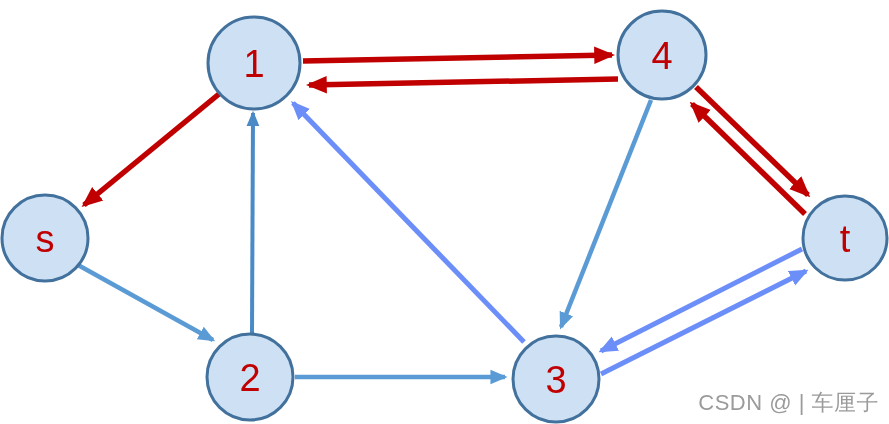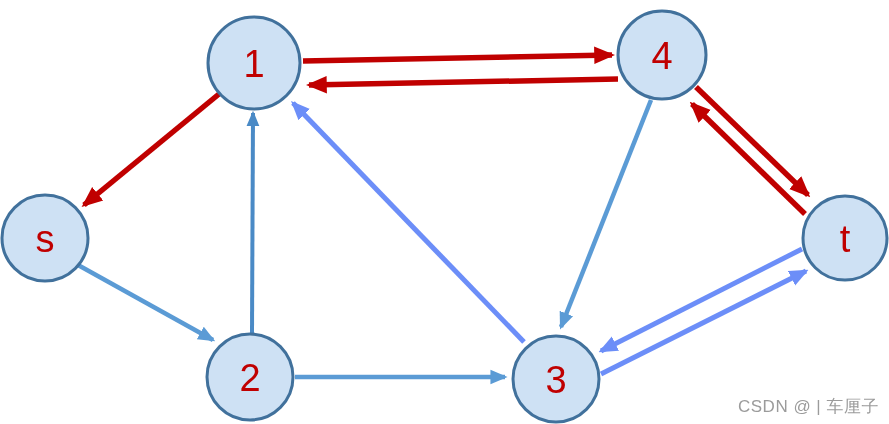--- a/index.html
+++ b/index.html
@@ -20,21 +20,21 @@
     left: 0;
     top: 0;
   }
   .graph-svg text {
     font-family: "Liberation Sans", sans-serif;
   }
   .watermark {
     position: absolute;
     right: 10px;
     bottom: 6px;
-    font-size: 17px;
+    font-size: 22px;
     letter-spacing: 0.5px;
     color: #9b9b9b;
     user-select: none;
   }
 </style>
 </head>
 <body>
 
 <div class="stage">
   <svg class="graph-svg" viewBox="0 0 889 424" xmlns="http://www.w3.org/2000/svg" width="889" height="424">

